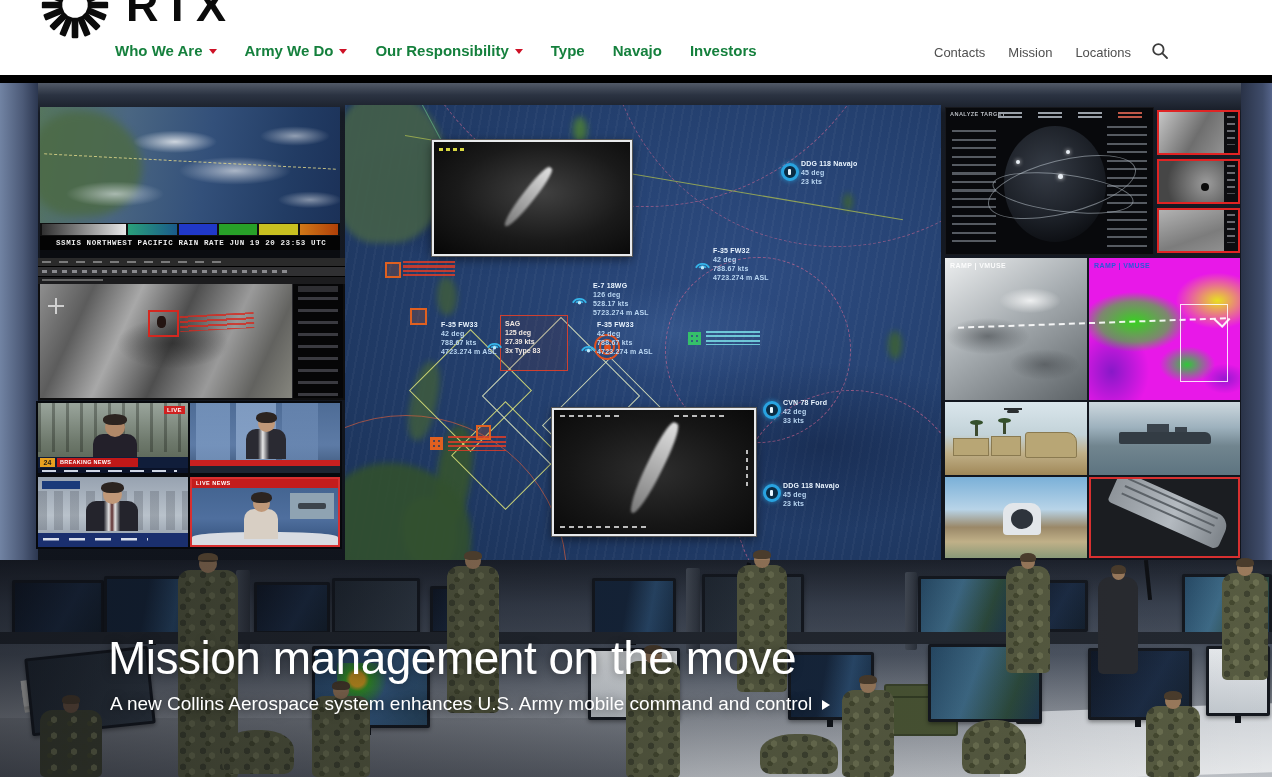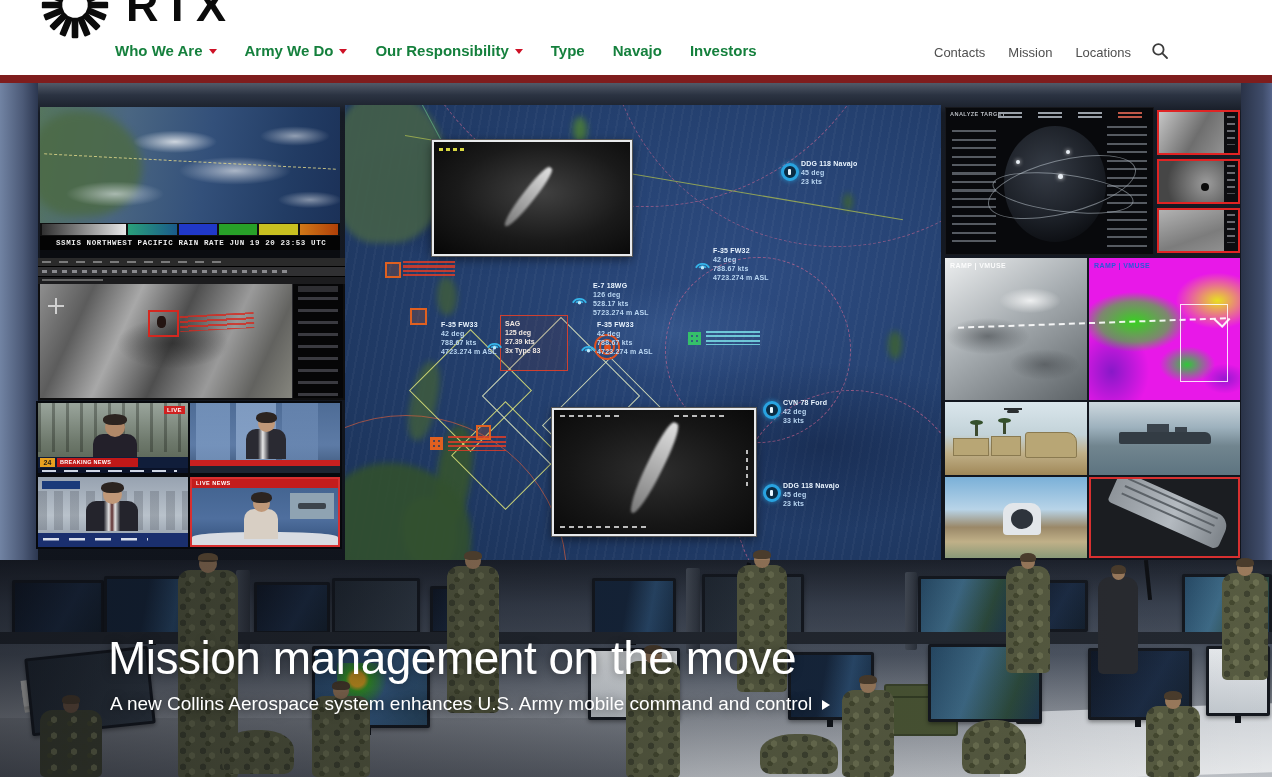--- a/index.html
+++ b/index.html
@@ -10,21 +10,21 @@
   .logo{position:absolute;left:36px;top:-34px;display:flex;align-items:center;gap:12px;cursor:pointer;}
   .burst{width:78px;height:78px;}
   .logo-text{font-size:45px;font-weight:800;color:#0b0b0b;letter-spacing:5px;line-height:1;}
   .main-nav{position:absolute;left:115px;top:42px;display:flex;gap:28px;font-size:15px;font-weight:700;color:#15803d;}
   .main-nav .nav-item{cursor:pointer;white-space:nowrap;}
   .caret{display:inline-block;width:0;height:0;border-left:4px solid transparent;border-right:4px solid transparent;border-top:5px solid #ce1126;margin-left:6px;vertical-align:2px;}
   .util-nav{position:absolute;left:934px;top:45px;display:flex;gap:23px;font-size:13px;color:#4f4f4f;}
   .util-nav .util-item{cursor:pointer;white-space:nowrap;}
   .search-btn{position:absolute;left:1151px;top:42px;width:18px;height:18px;cursor:pointer;}
   
-  .hero{position:relative;width:1272px;height:702px;background:#7f1d1d;overflow:hidden;}
+  .hero{position:relative;width:1272px;height:702px;background:#000000;overflow:hidden;}
   .wall-bg{left:6px;top:8px;width:1258px;height:492px;background:linear-gradient(180deg,#525a68 0,#2b3342 12px,#161b25 30px,#10141c 100%);border-radius:2px;}
   .wall-left{left:0;top:8px;width:38px;height:492px;background:linear-gradient(90deg,#7183a3,#4c5a77 60%,#2c3750);}
   .wall-right{left:1241px;top:8px;width:31px;height:492px;background:linear-gradient(90deg,#2a3348,#3f4c6a 70%,#55648a);}
   
   .wx{left:40px;top:32px;width:300px;height:151px;background:#0a0c10;}
   .wx-map{position:relative;width:100%;height:116px;background:linear-gradient(100deg,#55755e 0%,#4a6682 28%,#33507a 55%,#223c64 82%,#1b3158 100%);overflow:hidden;}
   .wx-land{position:absolute;left:-8px;top:4px;width:110px;height:105px;background:#4c6a46;border-radius:45% 60% 50% 40%;filter:blur(4px);opacity:.85;}
   .wx-clouds{position:absolute;inset:0;background:
      radial-gradient(ellipse 60px 16px at 45% 30%,rgba(255,255,255,.75),transparent 70%),
      radial-gradient(ellipse 80px 20px at 65% 55%,rgba(255,255,255,.6),transparent 70%),

